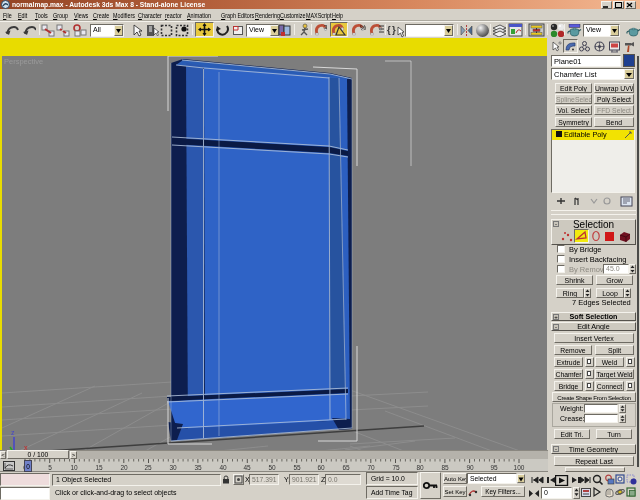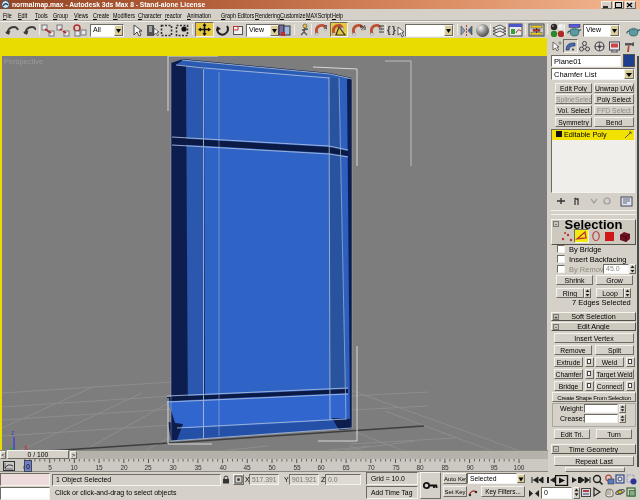--- a/index.html
+++ b/index.html
@@ -349,21 +349,21 @@
 <svg class="a" style="left:555px;top:196px" width="80" height="11">
     <path d="M2 5 H6 M6 2 V8 M6 5 L10 5" stroke="#333" stroke-width="1.4"></path>
     <path d="M20 2 V9 M23 2 V9 M20 2 L23 4" stroke="#333" stroke-width="1.2"></path>
     <path d="M36 3 L39 7 L42 3" stroke="#999" stroke-width="1.2" fill="none"></path>
     <circle cx="52" cy="5" r="3" fill="none" stroke="#999" stroke-width="1.2"></circle>
     <rect x="66" y="1" width="11" height="9" fill="#dce4f0" stroke="#445"></rect>
     <path d="M68 3 h7 M68 5 h7 M68 7 h4" stroke="#445" stroke-width="0.8"></path>
   </svg>
 <div class="a" style="left:551px;top:210px;width:85px;height:1px;background:#8a877f;border-bottom:1px solid #f4f2ec;"></div>
 <div class="a" style="left:551px;top:214px;width:85px;height:1px;background:#8a877f;border-bottom:1px solid #f4f2ec;"></div>
-<div class="a hdr" style="left:551px;top:219px;width:85px;height:26px;line-height:9px;font-size:13px;font-weight:bold;">Selection</div>
+<div class="a hdr" style="left:551px;top:219px;width:85px;height:26px;line-height:9px;font-size:10px;">Selection</div>
 <div class="a" style="left:553px;top:221px;width:6px;height:6px;background:#c8c4ba;border:1px solid #777;font-size:6px;line-height:4px;text-align:center;">-</div>
 <svg class="a" style="left:560px;top:230px" width="14" height="14">
     <circle cx="3" cy="9" r="1.2" fill="#c03030"></circle>
     <circle cx="8" cy="5" r="1.2" fill="#c03030"></circle>
     <circle cx="11" cy="10" r="1.2" fill="#c03030"></circle>
     <circle cx="5" cy="3" r="1" fill="#c03030"></circle>
   </svg>
 <div class="a" style="left:574px;top:229px;width:15px;height:14px;background:#f2ea10;border-top:1px solid #6e6b63;border-left:1px solid #6e6b63;border-right:1px solid #f4f2ec;border-bottom:1px solid #f4f2ec;"></div>
 <svg class="a" style="left:575px;top:230px" width="13" height="12">
     <path d="M2 9 L10 2 L11 8 Z" fill="none" stroke="#c03030" stroke-width="1.3"></path>
@@ -393,21 +393,21 @@
 <div class="a btn" style="left:584px;top:288px;width:7px;height:10px;"></div>
 <svg class="a" style="left:585px;top:289px" width="5" height="8">
     <path d="M2.5 0.5 L0.5 3 L4.5 3 Z M2.5 7.5 L0.5 5 L4.5 5 Z" fill="#222"></path>
   </svg>
 <div class="a btn" style="left:596px;top:288px;width:28px;height:10px;font-size:7px;line-height:9px;">Loop</div>
 <div class="a btn" style="left:624px;top:288px;width:7px;height:10px;"></div>
 <svg class="a" style="left:625px;top:289px" width="5" height="8">
     <path d="M2.5 0.5 L0.5 3 L4.5 3 Z M2.5 7.5 L0.5 5 L4.5 5 Z" fill="#222"></path>
   </svg>
 <span class="a t" style="left:572px;top:298px;">7 Edges Selected</span>
-<div class="a hdr" style="left:551px;top:312px;width:85px;height:9px;line-height:8px;font-size:7.2px;">Soft Selection</div>
+<div class="a hdr" style="left:551px;top:312px;width:85px;height:9px;line-height:8px;font-size:7.2px;font-weight:bold;">Soft Selection</div>
 <div class="a" style="left:553px;top:314px;width:6px;height:6px;background:#c8c4ba;border:1px solid #777;font-size:6px;line-height:4px;text-align:center;">+</div>
 <div class="a hdr" style="left:551px;top:322px;width:85px;height:9px;line-height:8px;font-size:7.2px;">Edit Angle</div>
 <div class="a" style="left:553px;top:324px;width:6px;height:6px;background:#c8c4ba;border:1px solid #777;font-size:6px;line-height:4px;text-align:center;">-</div>
 <div class="a btn" style="left:554px;top:333px;width:80px;height:10px;font-size:7px;line-height:9px;">Insert Vertex</div>
 <div class="a btn" style="left:554px;top:345px;width:38px;height:10px;font-size:6.8px;line-height:9px;">Remove</div>
 <div class="a btn" style="left:595px;top:345px;width:39px;height:10px;font-size:6.8px;line-height:9px;">Split</div>
 <div class="a btn" style="left:554px;top:357px;width:29px;height:10px;font-size:6.8px;line-height:9px;">Extrude</div>
 <div class="a btn" style="left:585px;top:357px;width:9px;height:10px;"></div>
 <div class="a" style="left:587px;top:359px;width:4px;height:5px;background:#fff;border:1px solid #444;"></div>
 <div class="a btn" style="left:595px;top:357px;width:29px;height:10px;font-size:6.8px;line-height:9px;">Weld</div>

